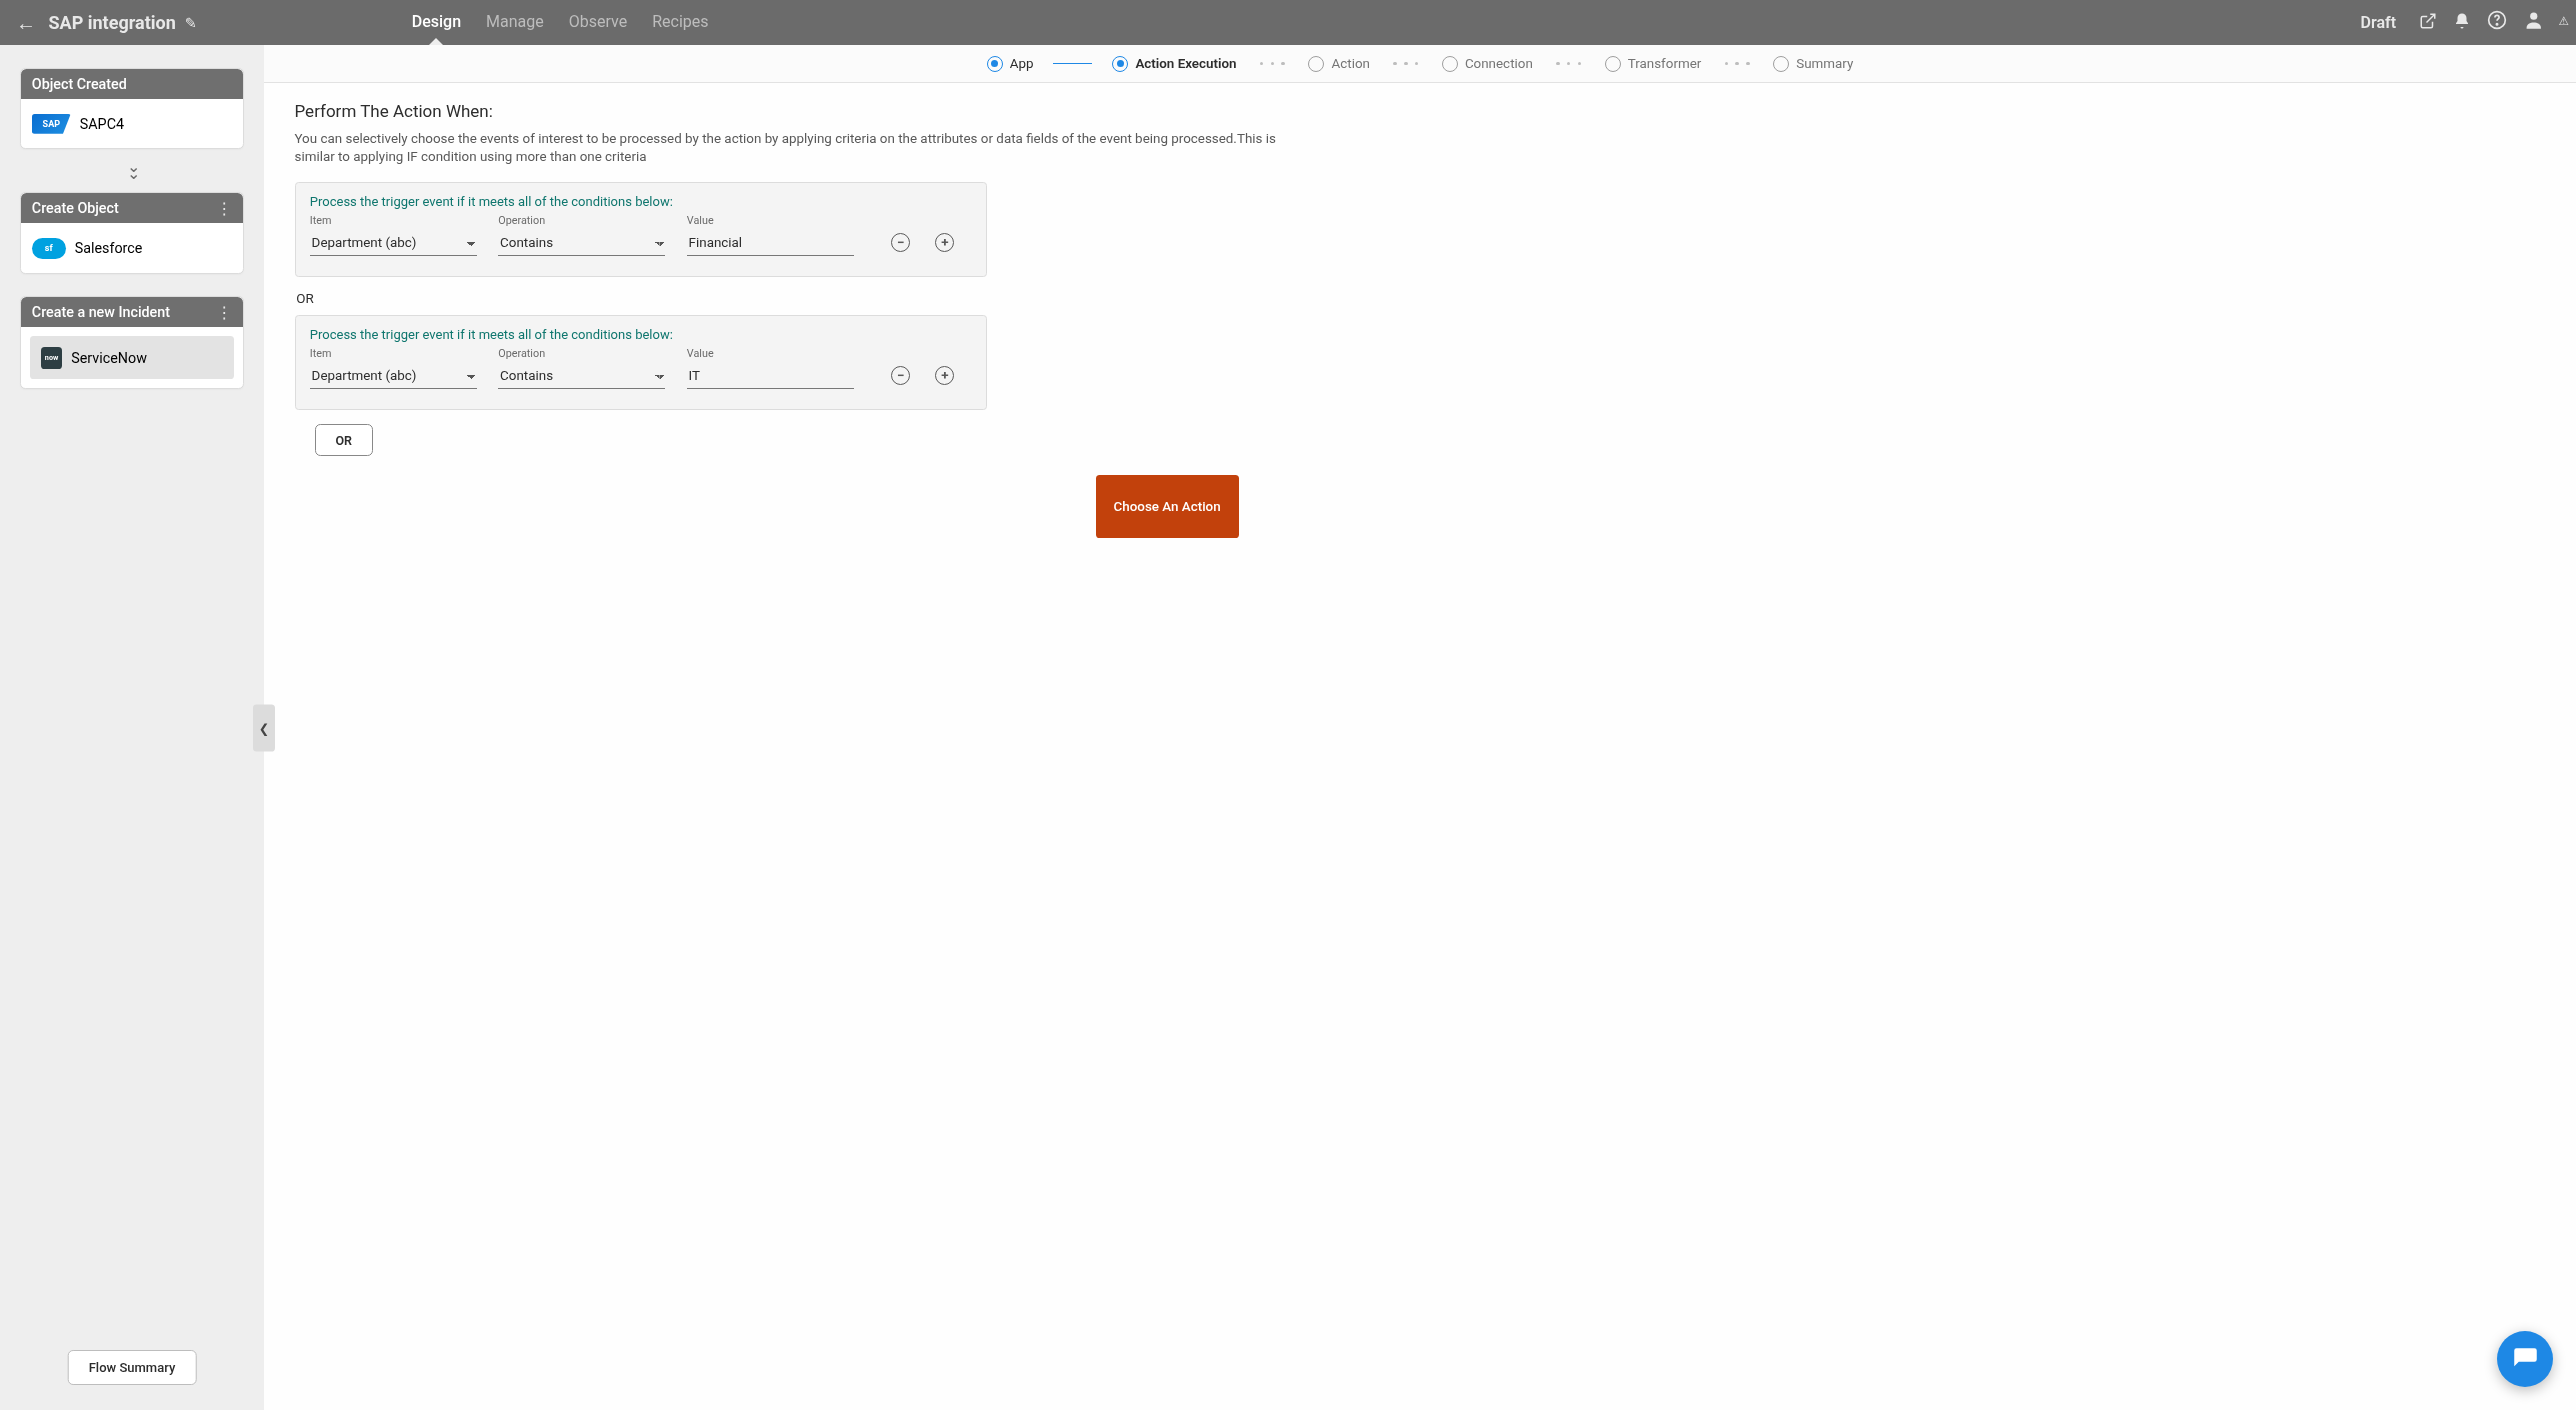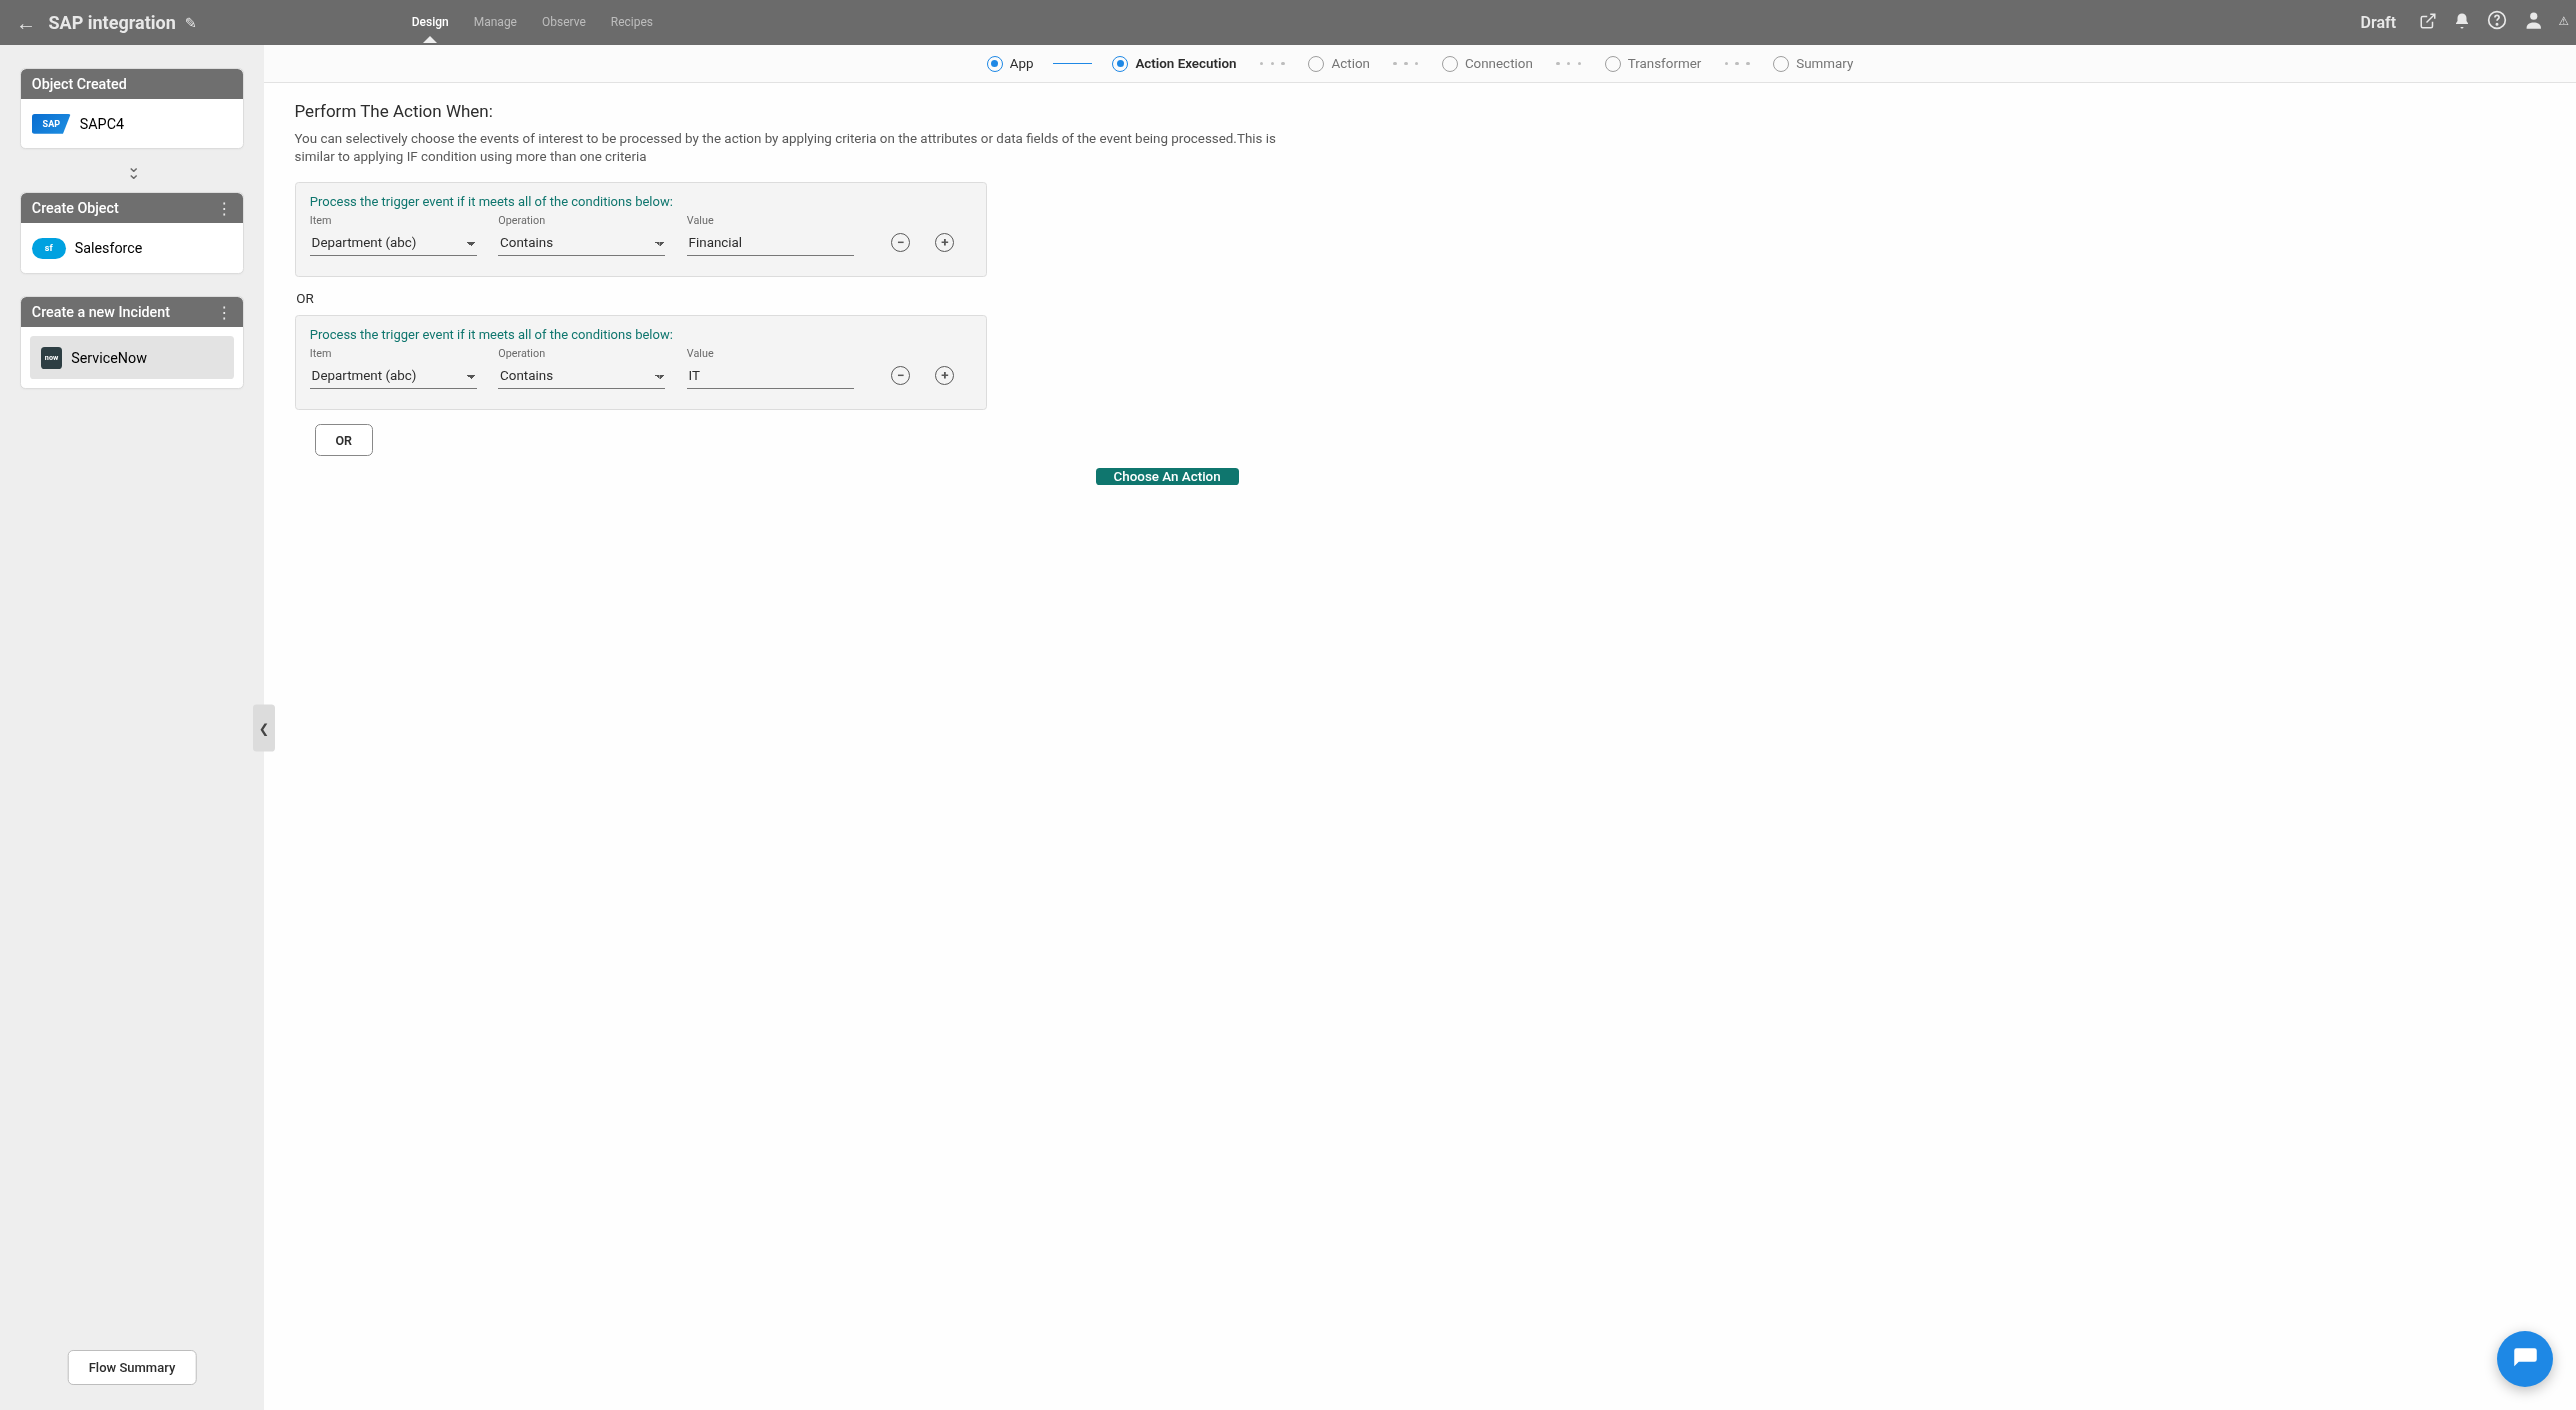--- a/index.html
+++ b/index.html
@@ -2,21 +2,21 @@
 <html style="font-size:14.3px"><head>
 <meta charset="utf-8">
 <style>
 * { box-sizing: border-box; margin: 0; padding: 0; font-family: -apple-system, BlinkMacSystemFont, "Segoe UI", Roboto, Arial, sans-serif; }
 html, body { height: 100%; background: #f0f0f0; }
 .topbar { height: 45px; background: #6b6b6b; display: flex; align-items: center; padding: 0 16px; color: #e8e8e8; }
 .topbar .back { font-size: 20px; margin-right: 12.5px; color: #e8e8e8; cursor: pointer; }
 .topbar .title { font-size: 18px; font-weight: 700; color: #e8e8e8; margin-right: 9px; }
 .topbar .edit-icon { font-size: 14.3px; color: #e8e8e8; cursor: pointer; }
 .topbar .tabs { margin-left: 215px; display: flex; gap: 25px; }
-.topbar .tab { font-size: 12px; color: #bdbdbd; cursor: pointer; padding-bottom: 1.8px; position: relative; }
+.topbar .tab { font-size: 16px; color: #bdbdbd; cursor: pointer; padding-bottom: 1.8px; position: relative; }
 .topbar .tab.active { color: #fff; font-weight: 500; }
 .topbar .tab.active::after { content:""; position:absolute; left:50%; bottom:-12.5px; transform:translateX(-50%); width:0; height:0; border-left:7.2px solid transparent; border-right:7.2px solid transparent; border-bottom:7.2px solid #eeeeee; }
 .topbar .spacer { flex:1; }
 .topbar .status { font-size: 16px; font-weight: 600; color: #e8e8e8; margin-right: 23px; }
 .topbar .icons { display:flex; gap:16px; align-items:center; font-size:20px; }
 .topbar .icons span { cursor:pointer; color:#e8e8e8; position:relative; }
 .avatar-wrap { position:relative; }
 .avatar-warn { position:absolute; top:-5.4px; right:-9px; font-size:11.7px; color:#e8e8e8; }
 
 .body { display:flex; height: calc(100% - 45px); }
@@ -58,21 +58,21 @@
 .field { display:flex; flex-direction:column; }
 .field label { font-size:10.8px; color:#6a6a6a; margin-bottom:1.8px; }
 .select { width:167px; border:none; border-bottom:0.9px solid #777; background:transparent; font-size:13.4px; padding:5.4px 16px 5.4px 1.8px; color:#2d2d2d; appearance:none; cursor:pointer; background-image: linear-gradient(45deg, transparent 50%, #555 50%), linear-gradient(135deg, #555 50%, transparent 50%); background-position: right 5.4px top 12.5px, right 0.9px top 12.5px; background-size:4.5px 4.5px,4.5px 4.5px; background-repeat:no-repeat; }
 .text-input { width:167px; border:none; border-bottom:0.9px solid #777; background:transparent; font-size:13.4px; padding:5.4px 1.8px; color:#2d2d2d; }
 .row-btns { display:flex; gap:25px; margin-left:16px; padding-bottom:3.6px; }
 .circ-btn { width:19px; height:19px; border:1.8px solid #595959; border-radius:50%; background:transparent; display:inline-flex; align-items:center; justify-content:center; font-size:13.4px; line-height:1; color:#595959; cursor:pointer; font-weight:700; }
 
 .or-label { font-size:13.4px; color:#2d2d2d; margin: 5.4px 0 9px 1.8px; }
 .or-btn { border:0.9px solid #888; background:#fff; border-radius:5.4px; padding:7.2px 20px; font-size:12.5px; font-weight:600; cursor:pointer; color:#2d2d2d; margin-left:20px; }
 
-.choose-action { margin-top: 12px; margin-left: 801px; background:#0f766e; color:#fff; border:none; border-radius:3.6px; padding:1px 18px; font-size:13.4px; font-weight:500; cursor:pointer; }
+.choose-action { margin-top: 19px; margin-left: 801px; background:#c2410c; color:#fff; border:none; border-radius:3.6px; padding:24px 18px; font-size:13.4px; font-weight:500; cursor:pointer; }
 
 .chat-bubble { position:fixed; bottom:23px; right:23px; width:56px; height:56px; border-radius:50%; background:#1e88e5; display:flex; align-items:center; justify-content:center; cursor:pointer; box-shadow:0 3.6px 12.5px rgba(0,0,0,.25); }
 .chat-bubble svg { width:27px; height:27px; fill:#fff; }
 </style>
 </head>
 <body>
 
 <div class="topbar">
   <span class="back">←</span>
   <span class="title">SAP integration</span>

